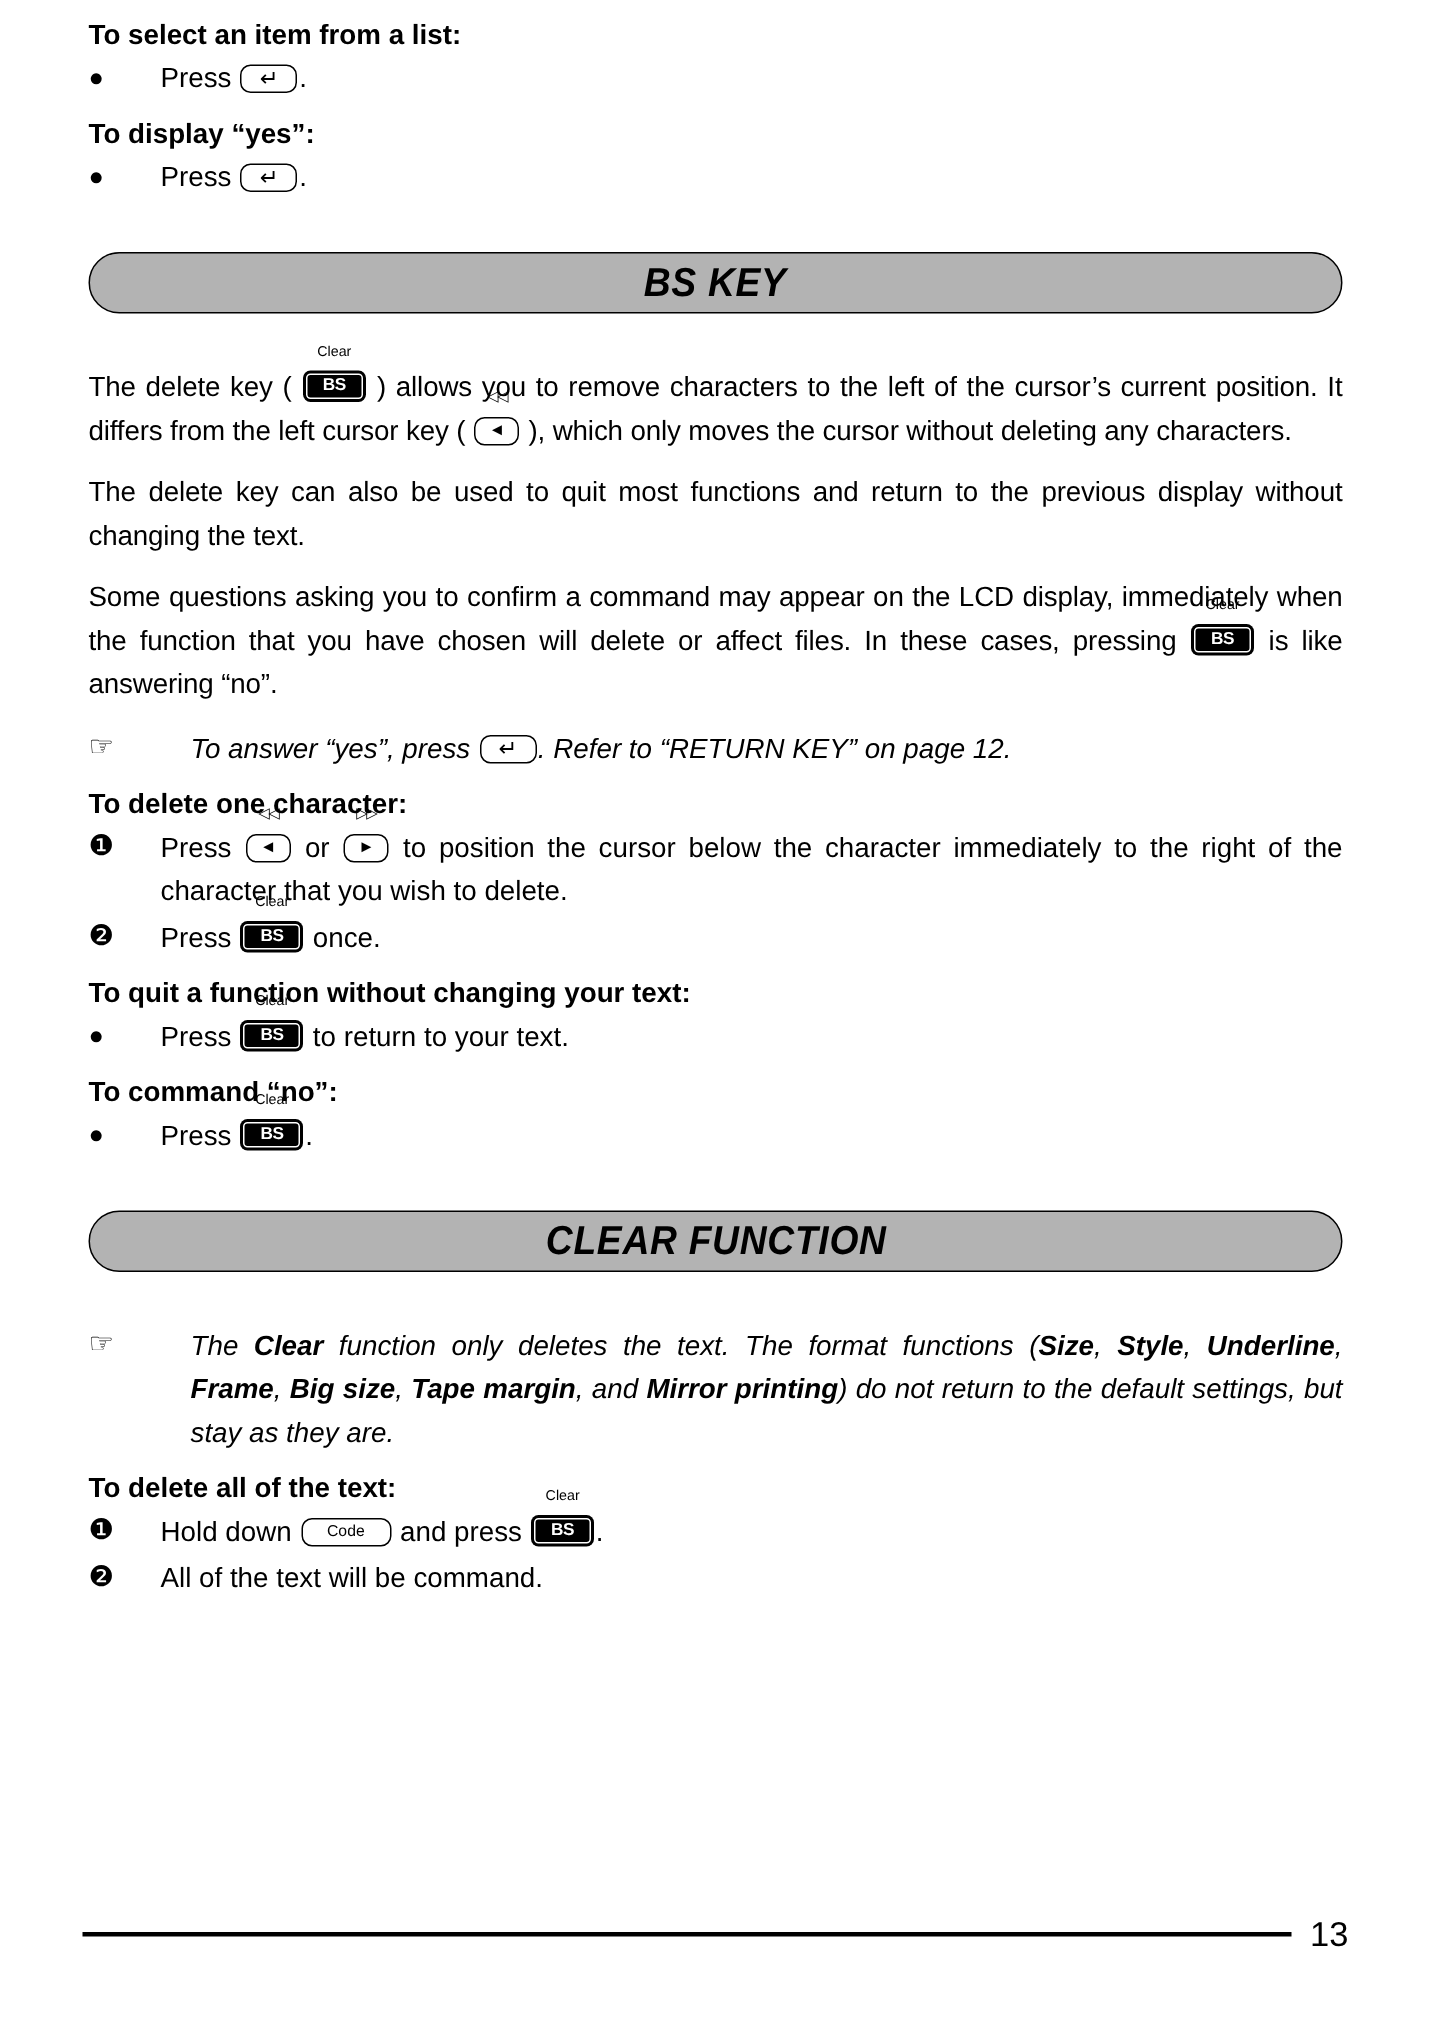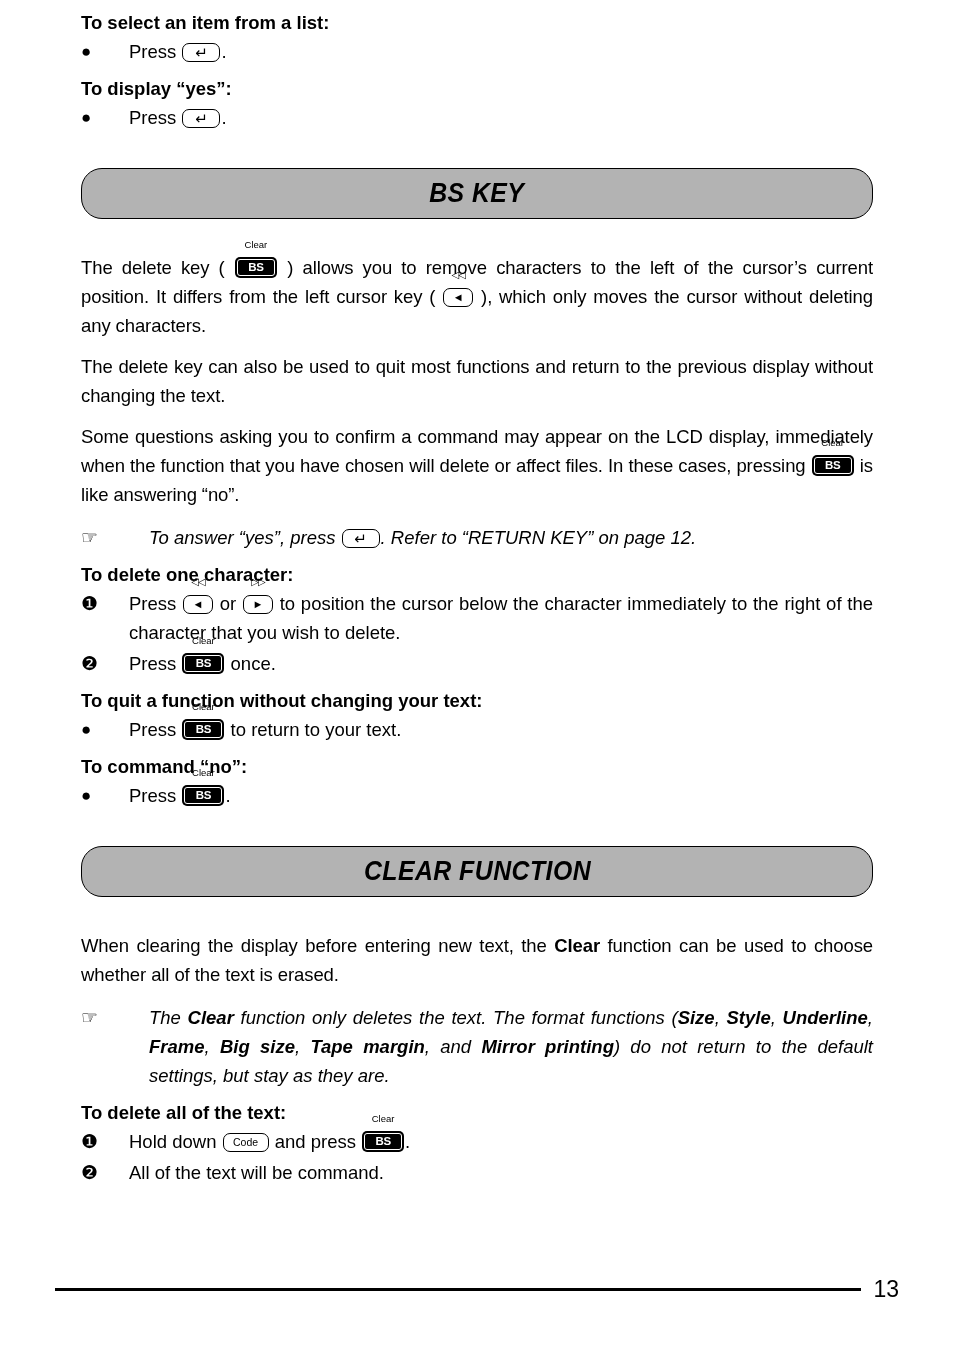--- a/index.html
+++ b/index.html
@@ -14,42 +14,42 @@
     font-family: "Liberation Sans", sans-serif;
     color: #000000;
     overflow: hidden;
   }
   .page {
     position: absolute;
     left: 0; top: 0;
     width: 954px;
     height: 1357px;
     box-sizing: border-box;
-    padding: 0 81px;
+    padding: 0 59px;
   }
 
   
   .body-text {
     font-size: 18.5px;
     line-height: 29px;
     text-align: justify;
     margin: 0 0 12px 0;
     letter-spacing: -0.1px;
   }
   .subhead {
     font-size: 18.5px;
     font-weight: bold;
     line-height: 26px;
     margin: 10px 0 1px 0;
   }
 
   
   .section-bar {
     position: relative;
-    height: 51px;
+    height: 41px;
     border: 1.6px solid #000;
     border-radius: 21px;
     background: #b3b3b3;
     display: flex;
     align-items: center;
     justify-content: center;
     margin: 36px 0 34px 0;
     box-sizing: border-box;
   }
   .section-bar .title {
@@ -171,21 +171,21 @@
     border: 1.6px solid #000;
     border-radius: 7px;
     position: relative;
     vertical-align: -4px;
     margin: 0 1px;
     background: #fff;
     box-sizing: border-box;
   }
   .key-out.w-arrow { width: 30px; }
   .key-out.w-return { width: 38px; }
-  .key-out.w-code { width: 46px; }
+  .key-out.w-code { width: 60px; }
   .key-out .glyph {
     position: absolute;
     left: 0; right: 0; top: 0; bottom: 0;
     display: flex;
     align-items: center;
     justify-content: center;
     font-size: 12px;
     font-style: normal;
     font-weight: normal;
     line-height: 1;
@@ -277,21 +277,20 @@
 
   <div class="row">
     <span class="marker bullet-m">●</span>
     <span class="content nojust"><span>Press </span><span class="keywrap"><span class="keycap-label">Clear</span><span class="key-bs"><span class="glyph">BS</span></span></span><span>.</span></span>
   </div>
 
   <div class="section-bar">
     <span class="title">CLEAR FUNCTION</span>
   </div>
 
-  <p class="body-text"><span>When clearing the display before entering new text, the </span><b>Clear</b><span> function can be used to choose whether all of the text is erased.</span></p>
 
   <div class="note-row">
     <span class="marker">☞</span>
     <span class="content"><span>The </span><b>Clear</b><span> function only deletes the text. The format functions (</span><b>Size</b><span>, </span><b>Style</b><span>, </span><b>Underline</b><span>, </span><b>Frame</b><span>, </span><b>Big size</b><span>, </span><b>Tape margin</b><span>, and </span><b>Mirror printing</b><span>) do not return to the default settings, but stay as they are.</span></span>
   </div>
 
   <div class="subhead">To delete all of the text:</div>
 
   <div class="row">
     <span class="marker num-m">❶</span>

